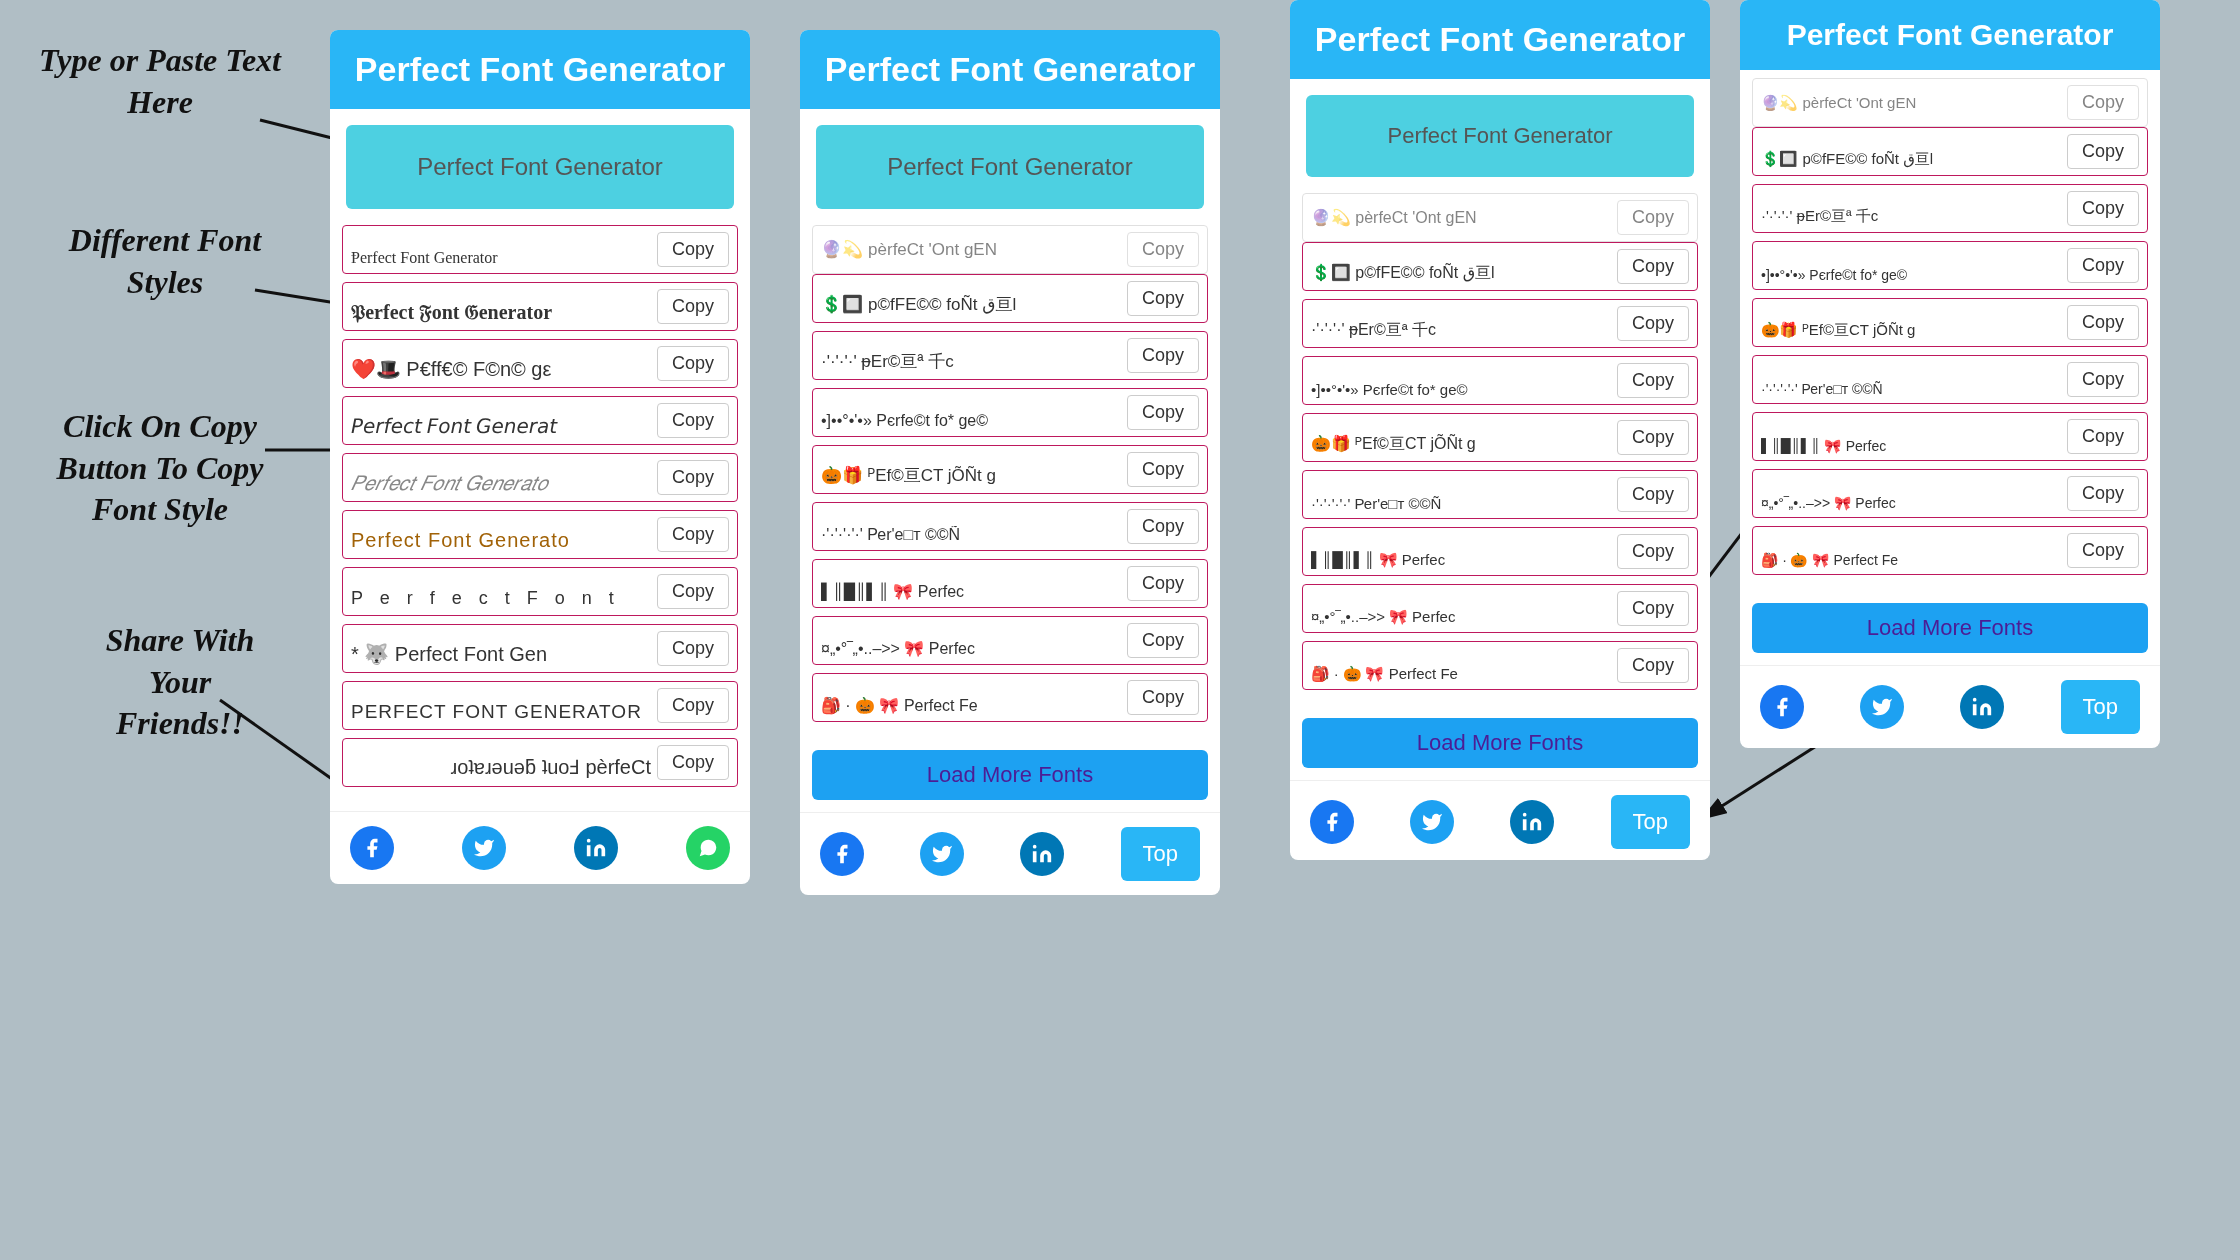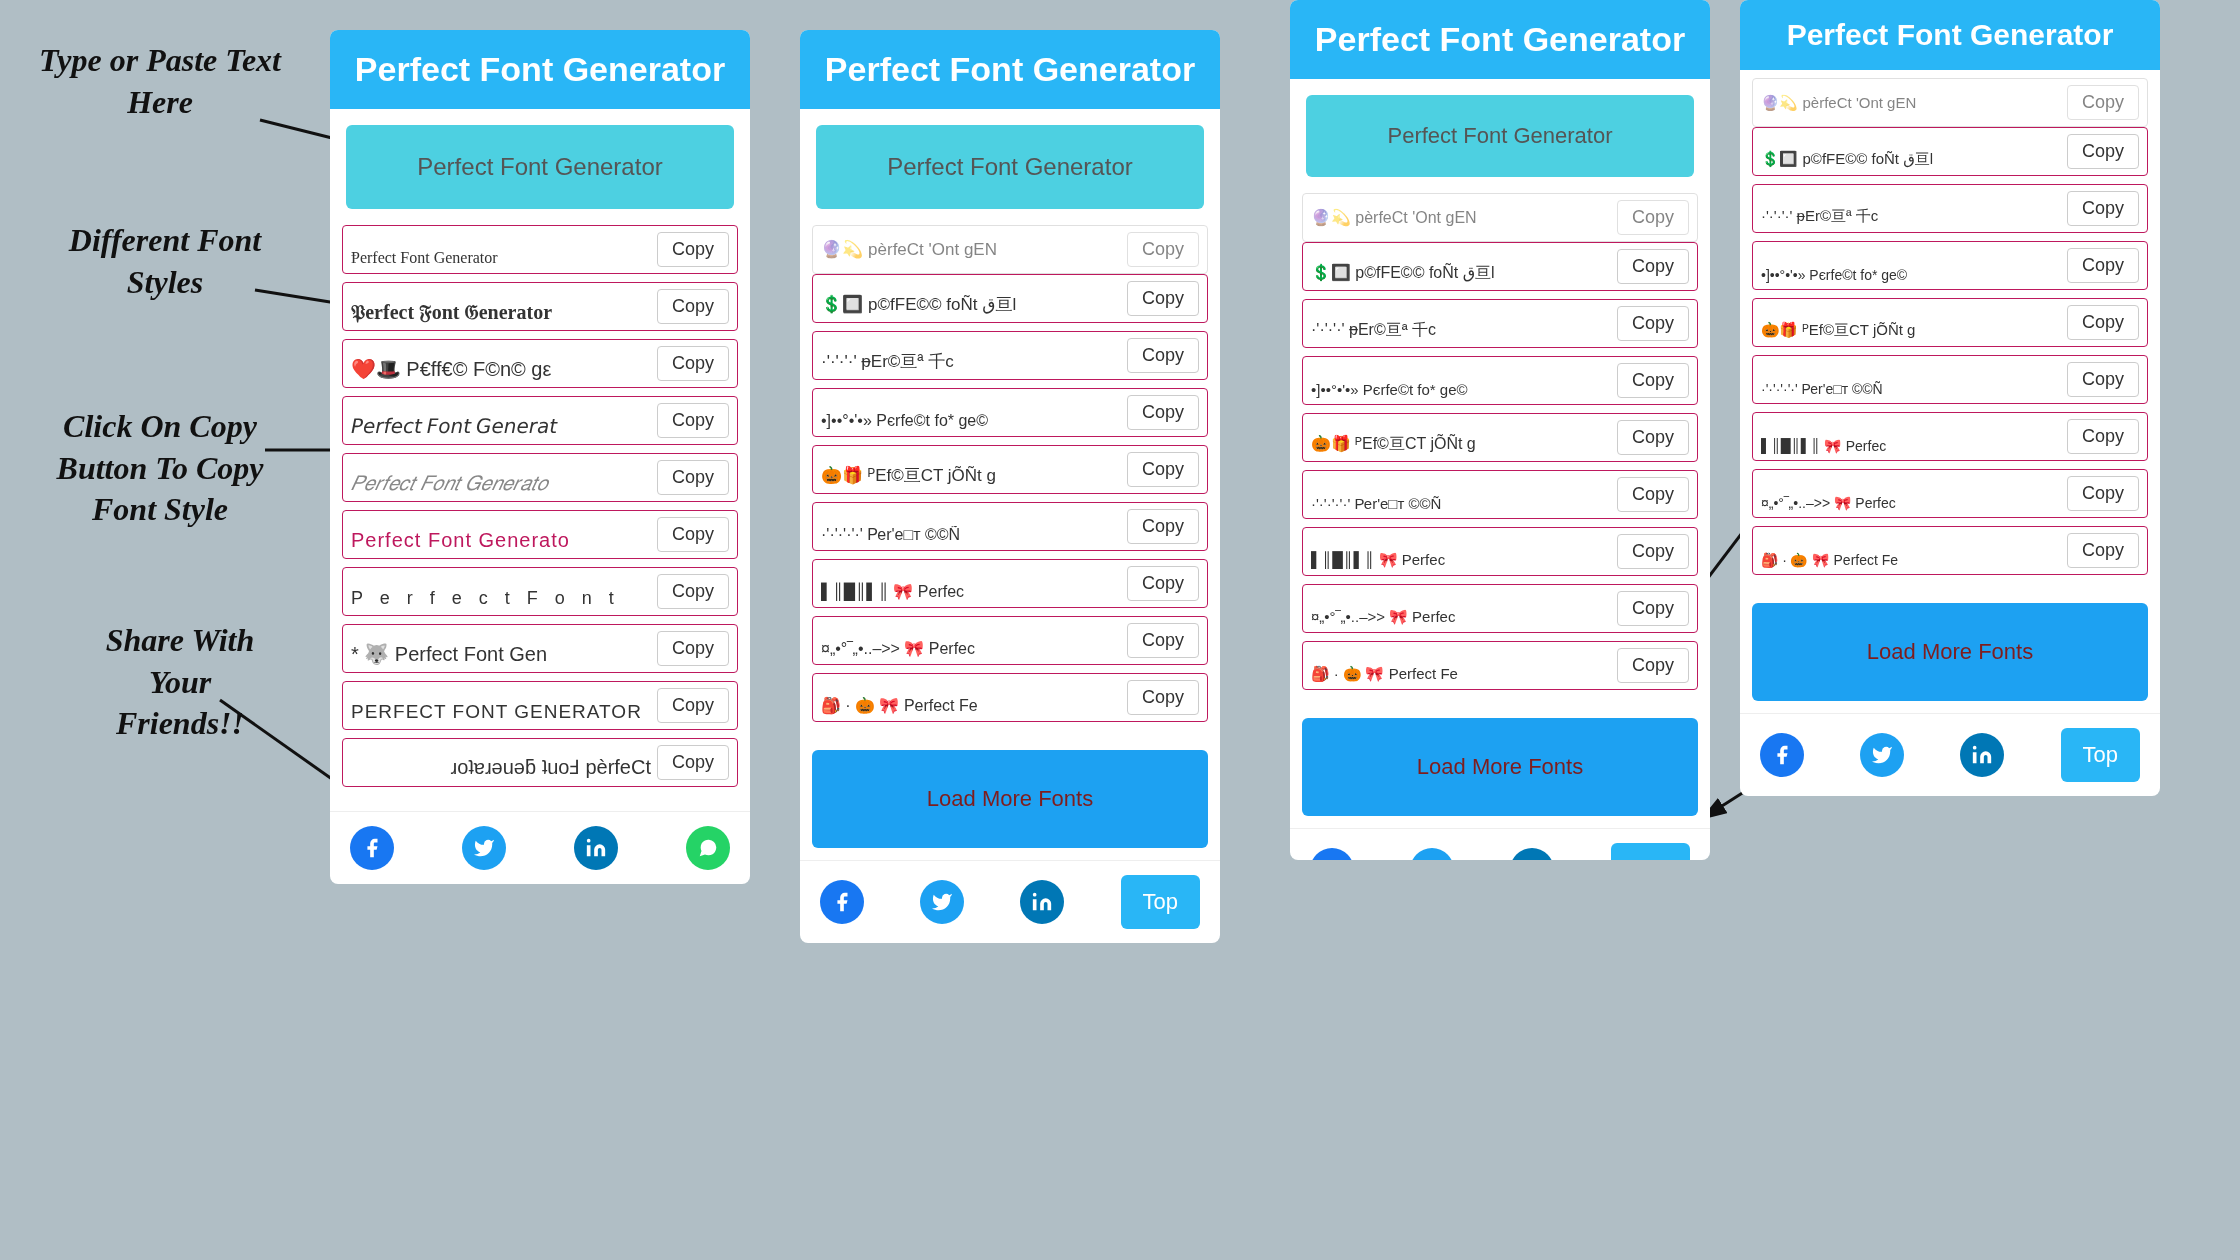--- a/index.html
+++ b/index.html
@@ -118,24 +118,24 @@
     }
     .fb { background: #1877f2; color: #fff; }
     .tw { background: #1da1f2; color: #fff; }
     .li { background: #0077b5; color: #fff; }
     .wa { background: #25d366; color: #fff; }
 
     .load-more-btn {
       display: block;
       margin: 8px 12px 12px;
       background: #1da1f2;
-      color: #7f1d1d;
+      color: #4c1d95;
       border: none;
       border-radius: 6px;
-      padding: 36px;
+      padding: 12px;
       font-size: 22px;
       text-align: center;
       cursor: pointer;
       width: calc(100% - 24px);
     }
 
     .top-btn {
       background: #29b6f6;
       color: #fff;
       border: none;
@@ -155,21 +155,21 @@
     .panel-right2 {
       left: 1290px;
       top: 0px;
       height: 860px;
     }
 
     .font-f1 { font-family: serif; font-size: 16px; }
     .font-f2 { font-family: 'Times New Roman', serif; font-weight: bold; font-size: 20px; }
     .font-f5 { font-style: italic; font-family: Georgia, serif; font-size: 20px; }
     .font-f6 { font-style: italic; font-size: 20px; color: #888; }
-    .font-f7 { font-size: 20px; color: #be185d; letter-spacing: 1px; }
+    .font-f7 { font-size: 20px; color: #a16207; letter-spacing: 1px; }
     .font-f8 { letter-spacing: 6px; font-size: 18px; }
     .font-f10 { text-transform: uppercase; font-size: 19px; letter-spacing: 1px; }
 
     .scrolled-top-row {
       display: flex;
       align-items: center;
       border: 1px solid #ccc;
       border-radius: 4px;
       margin-bottom: 0;
       padding: 6px 8px;

